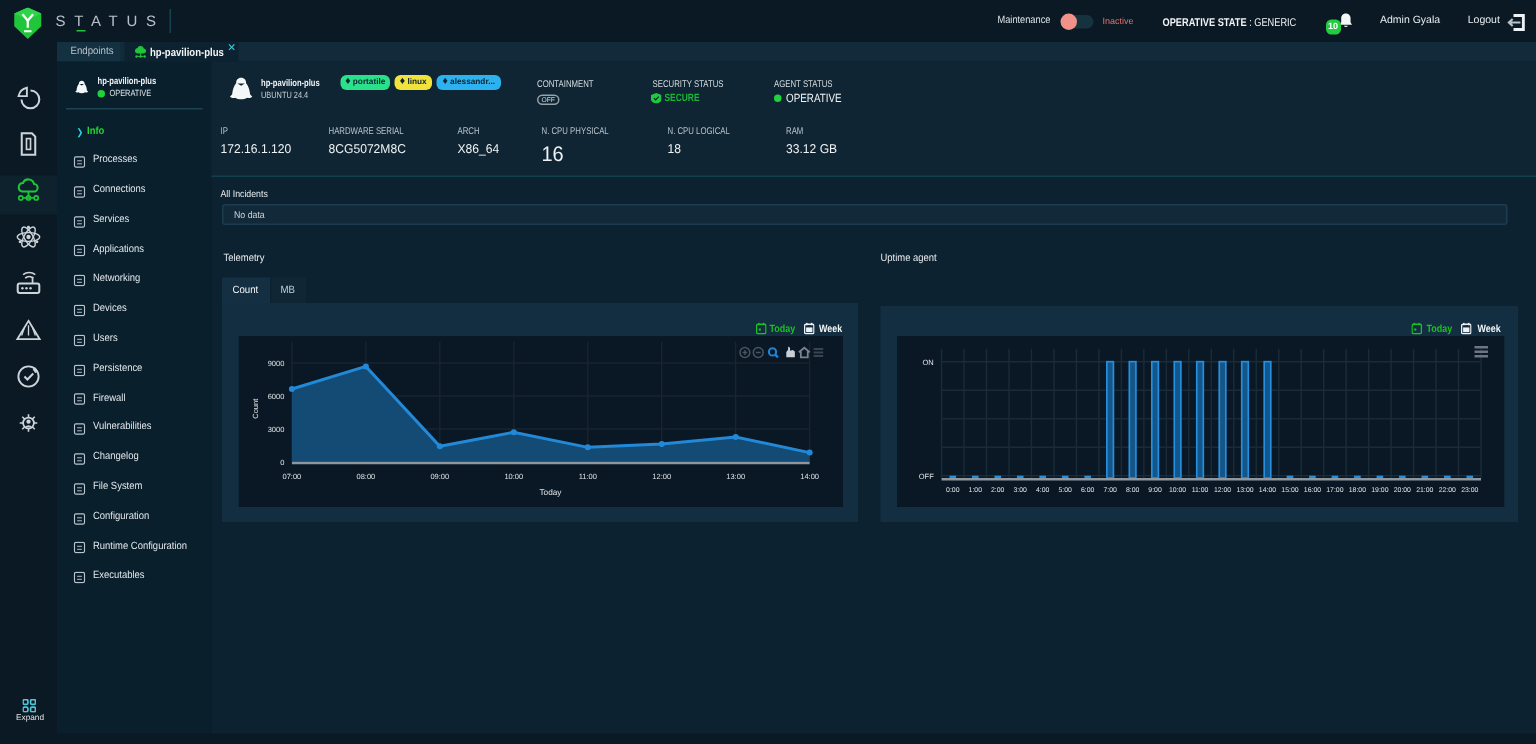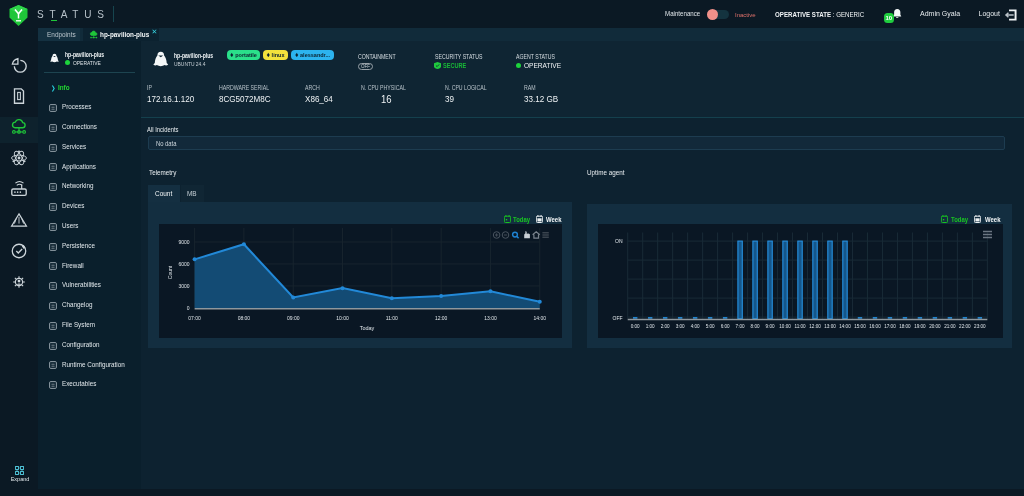--- a/index.html
+++ b/index.html
@@ -227,23 +227,23 @@
   <div class="abs" style="left:524px;top:61px;font-size:8px;color:#f2f5f7;white-space:nowrap;transform:scaleX(0.82);transform-origin:0 50%;">OPERATIVE</div>
 
   <div id="row2">
       <div class="abs" style="left:147px;top:83.5px;font-size:6.5px;color:#b7c2c9;white-space:nowrap;transform:scaleX(0.8);transform-origin:0 50%;">IP</div>
       <div class="abs" style="left:147px;top:93.5px;font-size:8.5px;color:#eef2f4;white-space:nowrap;transform:scaleX(0.95);transform-origin:0 50%;">172.16.1.120</div>
       <div class="abs" style="left:219px;top:83.5px;font-size:6.5px;color:#b7c2c9;white-space:nowrap;transform:scaleX(0.8);transform-origin:0 50%;">HARDWARE SERIAL</div>
       <div class="abs" style="left:219px;top:93.5px;font-size:8.5px;color:#eef2f4;white-space:nowrap;transform:scaleX(0.95);transform-origin:0 50%;">8CG5072M8C</div>
       <div class="abs" style="left:305px;top:83.5px;font-size:6.5px;color:#b7c2c9;white-space:nowrap;transform:scaleX(0.8);transform-origin:0 50%;">ARCH</div>
       <div class="abs" style="left:305px;top:93.5px;font-size:8.5px;color:#eef2f4;white-space:nowrap;transform:scaleX(0.95);transform-origin:0 50%;">X86_64</div>
       <div class="abs" style="left:361px;top:83.5px;font-size:6.5px;color:#b7c2c9;white-space:nowrap;transform:scaleX(0.8);transform-origin:0 50%;">N. CPU PHYSICAL</div>
-      <div class="abs" style="left:361px;top:93.5px;font-size:10px;color:#eef2f4;white-space:nowrap;transform:scaleX(0.95);transform-origin:0 50%;margin-left:20px;">16</div>
+      <div class="abs" style="left:361px;top:93.5px;font-size:14px;color:#eef2f4;white-space:nowrap;transform:scaleX(0.95);transform-origin:0 50%;">16</div>
       <div class="abs" style="left:445px;top:83.5px;font-size:6.5px;color:#b7c2c9;white-space:nowrap;transform:scaleX(0.8);transform-origin:0 50%;">N. CPU LOGICAL</div>
-      <div class="abs" style="left:445px;top:93.5px;font-size:8.5px;color:#eef2f4;white-space:nowrap;transform:scaleX(0.95);transform-origin:0 50%;">39</div>
+      <div class="abs" style="left:445px;top:93.5px;font-size:8.5px;color:#eef2f4;white-space:nowrap;transform:scaleX(0.95);transform-origin:0 50%;">18</div>
       <div class="abs" style="left:524px;top:83.5px;font-size:6.5px;color:#b7c2c9;white-space:nowrap;transform:scaleX(0.8);transform-origin:0 50%;">RAM</div>
       <div class="abs" style="left:524px;top:93.5px;font-size:8.5px;color:#eef2f4;white-space:nowrap;transform:scaleX(0.95);transform-origin:0 50%;">33.12 GB</div>
     </div>
 
   <div class="abs" style="left:147px;top:125.5px;font-size:6.5px;color:#e8edf0;white-space:nowrap;transform:scaleX(0.9);transform-origin:0 50%;">All Incidents</div>
   <div class="abs" style="left:148px;top:136px;width:857px;height:14px;background:#12293a;border:1px solid #1d3c50;border-radius:2px;"></div>
   <div class="abs" style="left:156px;top:140px;font-size:6.5px;color:#cdd6dc;white-space:nowrap;transform:scaleX(0.9);transform-origin:0 50%;">No data</div>
 
   <div class="abs" style="left:149px;top:169px;font-size:7px;color:#e8edf0;white-space:nowrap;transform:scaleX(0.9);transform-origin:0 50%;">Telemetry</div>
   <div class="abs" style="left:148px;top:184.5px;width:32px;height:17px;background:#142f41;"></div>

